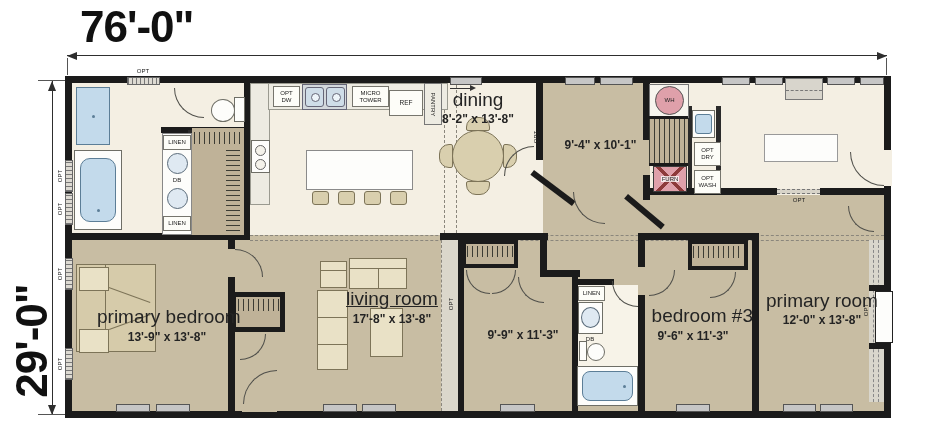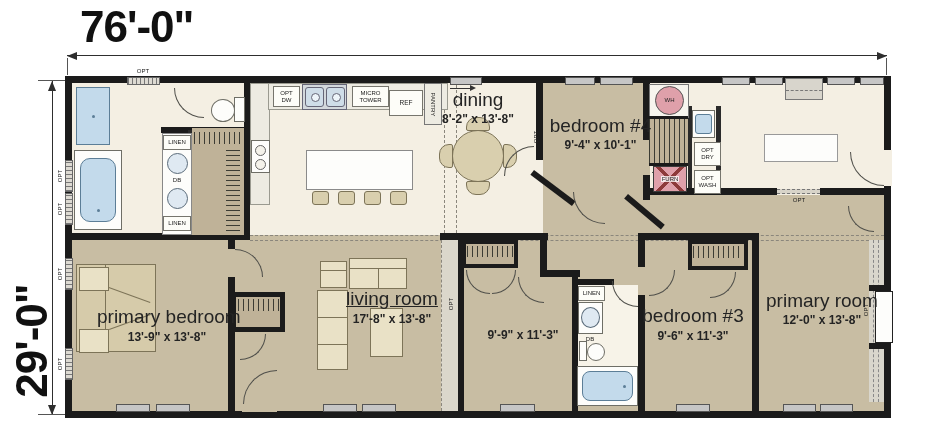--- a/index.html
+++ b/index.html
@@ -270,30 +270,29 @@
     <div class="ln-v" style="left:4px;border-left:1px dashed #888;"></div>
     <div class="ln-v" style="left:9px;border-left:1px dashed #888;"></div>
   </div>
   <div class="abs wall" style="left:869px;top:285px;width:15px;height:6px;"></div>
   <div class="abs wall" style="left:869px;top:343px;width:15px;height:6px;"></div>
   <div class="abs" style="left:875px;top:291px;width:18px;height:52px;background:#fdfdfb;border:1.6px solid #222;"></div>
 
   <div class="abs room-name" style="left:428px;top:90px;width:100px;">dining</div>
   <div class="abs room-dims" style="left:428px;top:113px;width:100px;">8'-2" x 13'-8"</div>
 
-  <div class="abs room-name" style="left:543px;top:116px;width:115px;">bedroom #4</div>
   <div class="abs room-dims" style="left:543px;top:139px;width:115px;">9'-4" x 10'-1"</div>
 
   <div class="abs room-name" style="left:97px;top:307px;width:140px;">primary bedroom</div>
   <div class="abs room-dims" style="left:97px;top:331px;width:140px;">13'-9" x 13'-8"</div>
 
   <div class="abs room-name" style="left:330px;top:289px;width:124px;text-decoration:underline;">living room</div>
   <div class="abs room-dims" style="left:330px;top:313px;width:124px;">17'-8" x 13'-8"</div>
 
   <div class="abs room-dims" style="left:463px;top:329px;width:120px;">9'-9" x 11'-3"</div>
 
-  <div class="abs room-name" style="left:633px;top:306px;width:120px;">bedroom #3</div>
+  <div class="abs room-name" style="left:633px;top:306px;width:120px;text-align:right;">bedroom #3</div>
   <div class="abs room-dims" style="left:633px;top:330px;width:120px;">9'-6" x 11'-3"</div>
 
   <div class="abs room-name" style="left:758px;top:291px;width:128px;">primary room</div>
   <div class="abs room-dims" style="left:758px;top:314px;width:128px;">12'-0" x 13'-8"</div>
 
 </div>
 
 </body></html>

